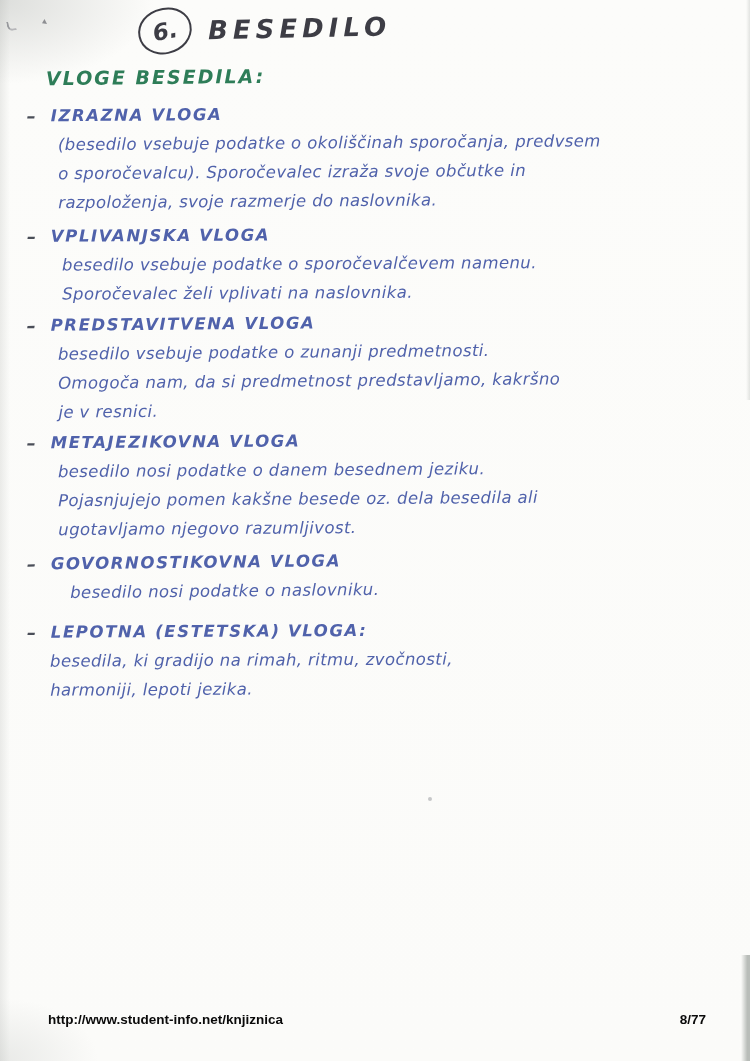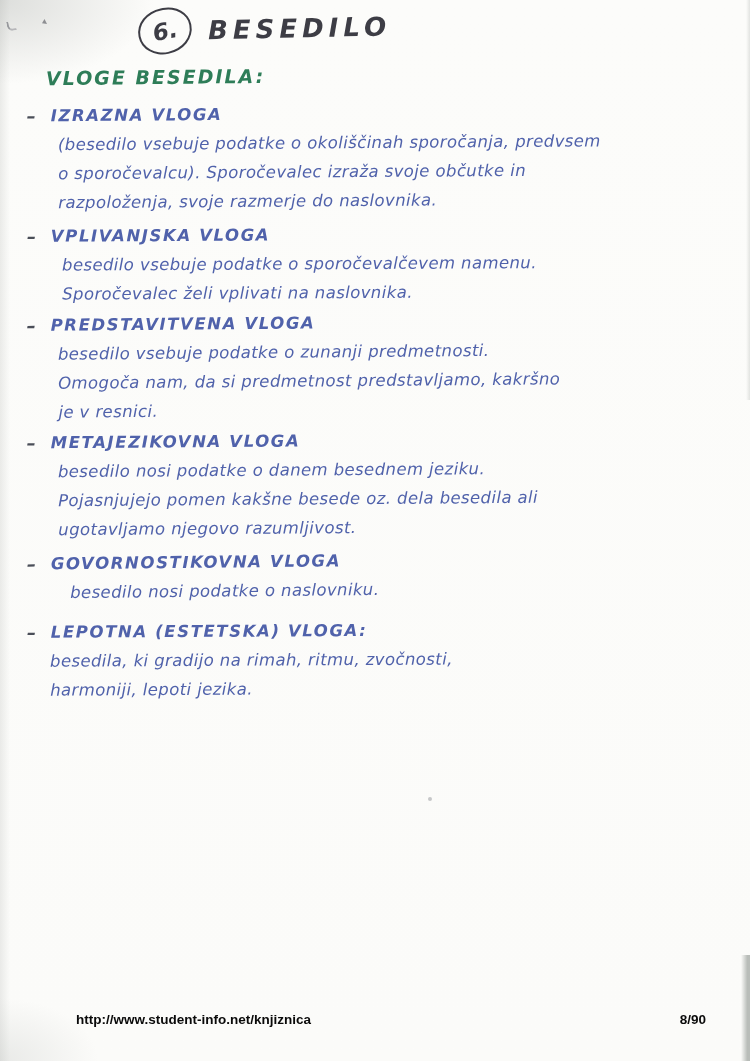--- a/index.html
+++ b/index.html
@@ -105,21 +105,21 @@
   .s6{top:620px;transform:rotate(-0.3deg);}
   .s2 .sec-body{margin-left:62px;}
   .s5 .sec-body{margin-left:70px;}
   .s6 .sec-body{margin-left:50px;}
 
   .footer{
     position:absolute;left:0;top:1012px;width:750px;height:22px;
     font-family:"Liberation Sans", sans-serif;
     font-weight:bold;font-size:13.5px;color:#0a0a0a;
   }
-  .footer-url{position:absolute;left:48px;top:0;margin-left:28px;}
+  .footer-url{position:absolute;left:48px;top:0;}
   .footer-page{position:absolute;right:44px;top:0;}
 </style>
 </head>
 <body>
 
 <div class="page">
 
   <div class="edge-strip"></div>
   <div class="edge-strip2"></div>
   <div class="pen-mark-a"></div>
@@ -198,16 +198,16 @@
       <span class="sec-title">LEPOTNA (ESTETSKA) VLOGA:</span>
     </div>
     <div class="sec-body">
       <div>besedila, ki gradijo na rimah, ritmu, zvočnosti,</div>
       <div>harmoniji, lepoti jezika.</div>
     </div>
   </div>
 
   <div class="footer">
     <span class="footer-url">http://www.student-info.net/knjiznica</span>
-    <span class="footer-page">8/90</span>
+    <span class="footer-page">8/77</span>
   </div>
 
 </div>
 
 </body></html>

